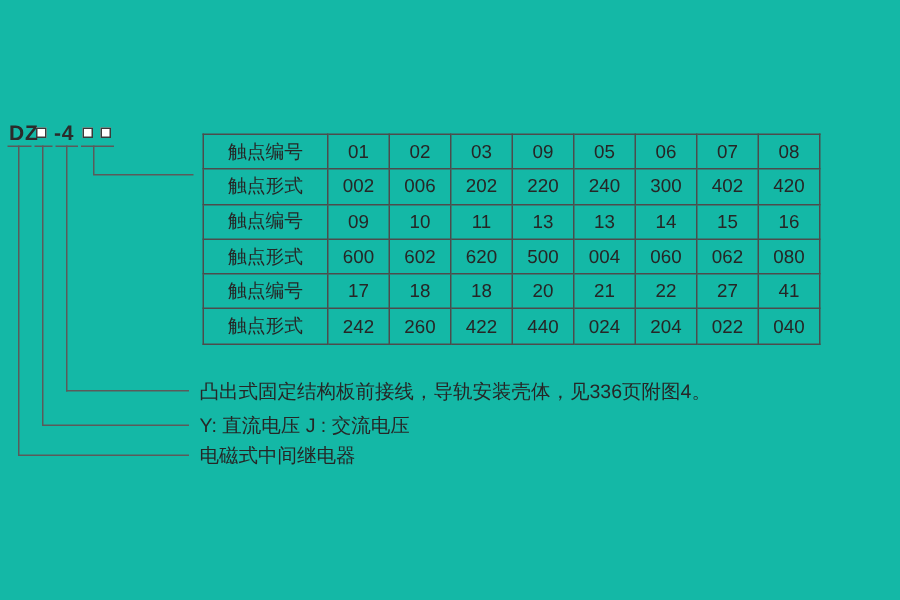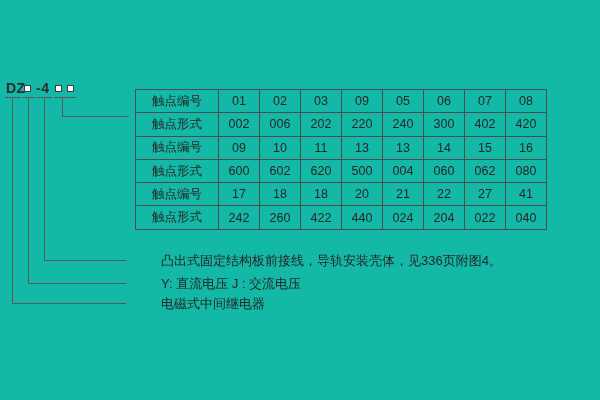--- a/index.html
+++ b/index.html
@@ -30,21 +30,20 @@
     border-top:1.9px solid #4c4c4c; border-bottom:1.9px solid #4c4c4c;
     height:22.3px; text-align:center; vertical-align:middle;
     font-size:12.5px; color:#262626; padding:0; box-sizing:content-box;
   }
   .sel-table td.rowlabel { width:82px; }
   .sel-table td.val { width:40px; }
   
   .desc {
     position:absolute; font-size:13px; color:#262626; white-space:nowrap;
     line-height:14px;
-    margin-left:28px;
   }
 </style>
 </head>
 <body>
 
 <div class="stage">
 
   <div>
     <span class="model-part" style="left:6px; top:82px;">DZ</span>
     <span class="mbox" style="left:24px; top:85px;"></span>

